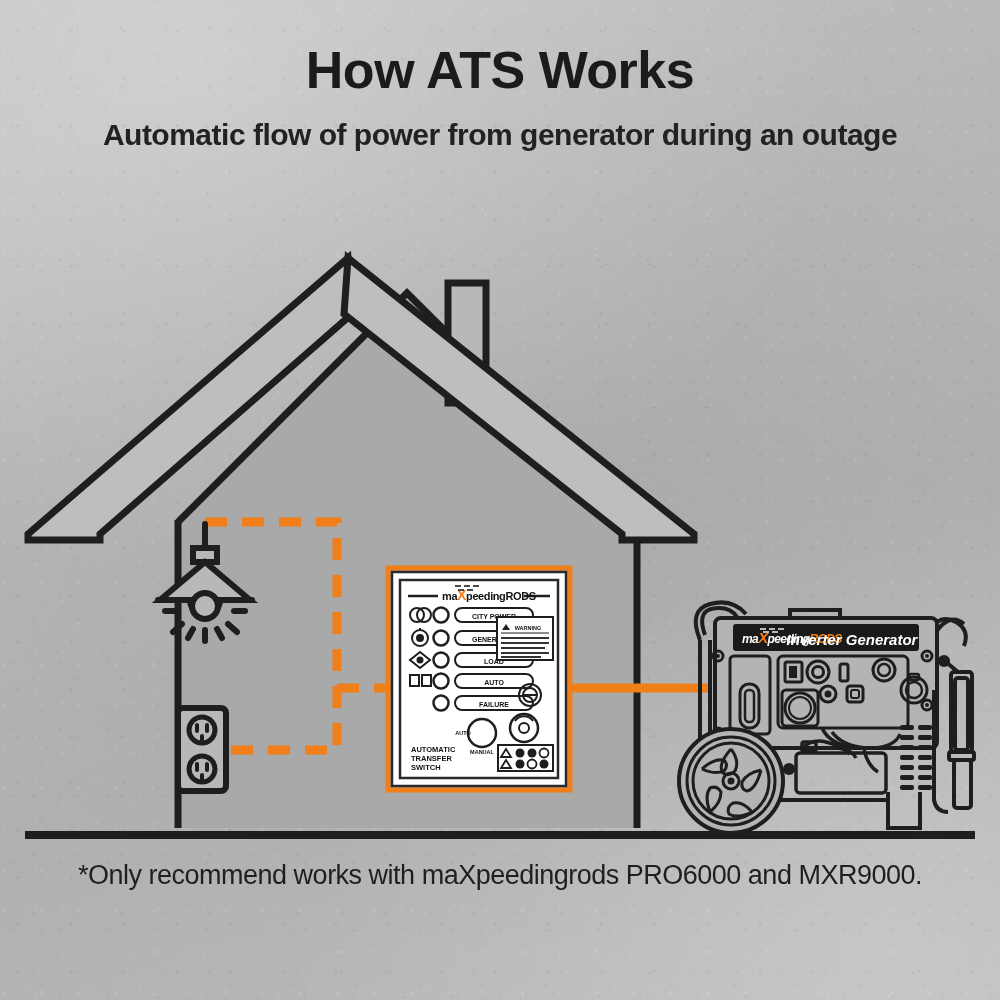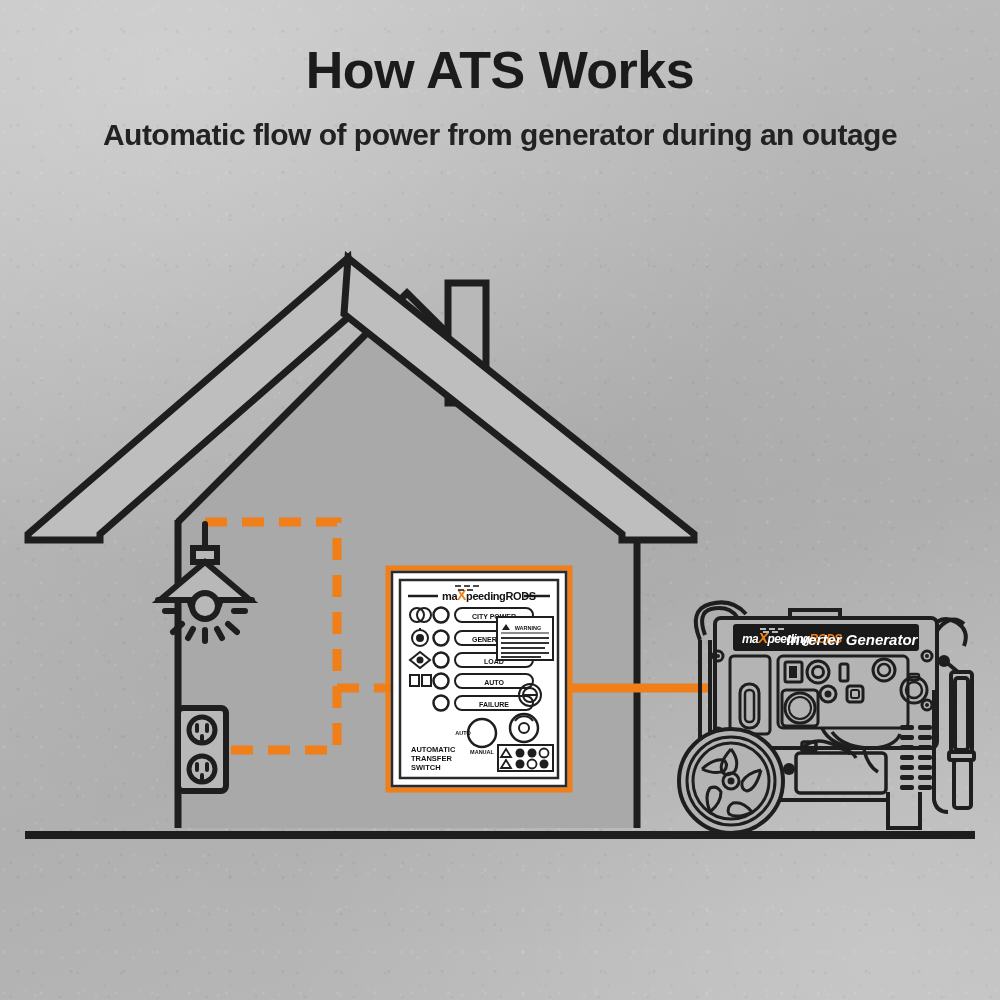--- a/index.html
+++ b/index.html
@@ -45,20 +45,21 @@
 </style>
 </head>
 <body>
 
 <div id="stage">
 
   <div id="grain"></div>
 
   <div class="ttl" id="title">How ATS Works</div>
   <div class="ttl" id="subtitle">Automatic flow of power from generator during an outage</div>
+  <div class="ttl" id="footnote">*Only recommend works with maXpeedingrods PRO6000 and MXR9000.</div>
 
   <svg class="layer" viewBox="0 0 1000 1000">
     <defs>
       <clipPath id="housebodyclip">
         <polygon points="175,520 175,830 640,830 640,520 408,290"></polygon>
       </clipPath>
     </defs>
 
     <g>
       <polygon points="178,520 178,828 637,828 637,520 407,292" fill="#A9A9A9" stroke="none"></polygon>

